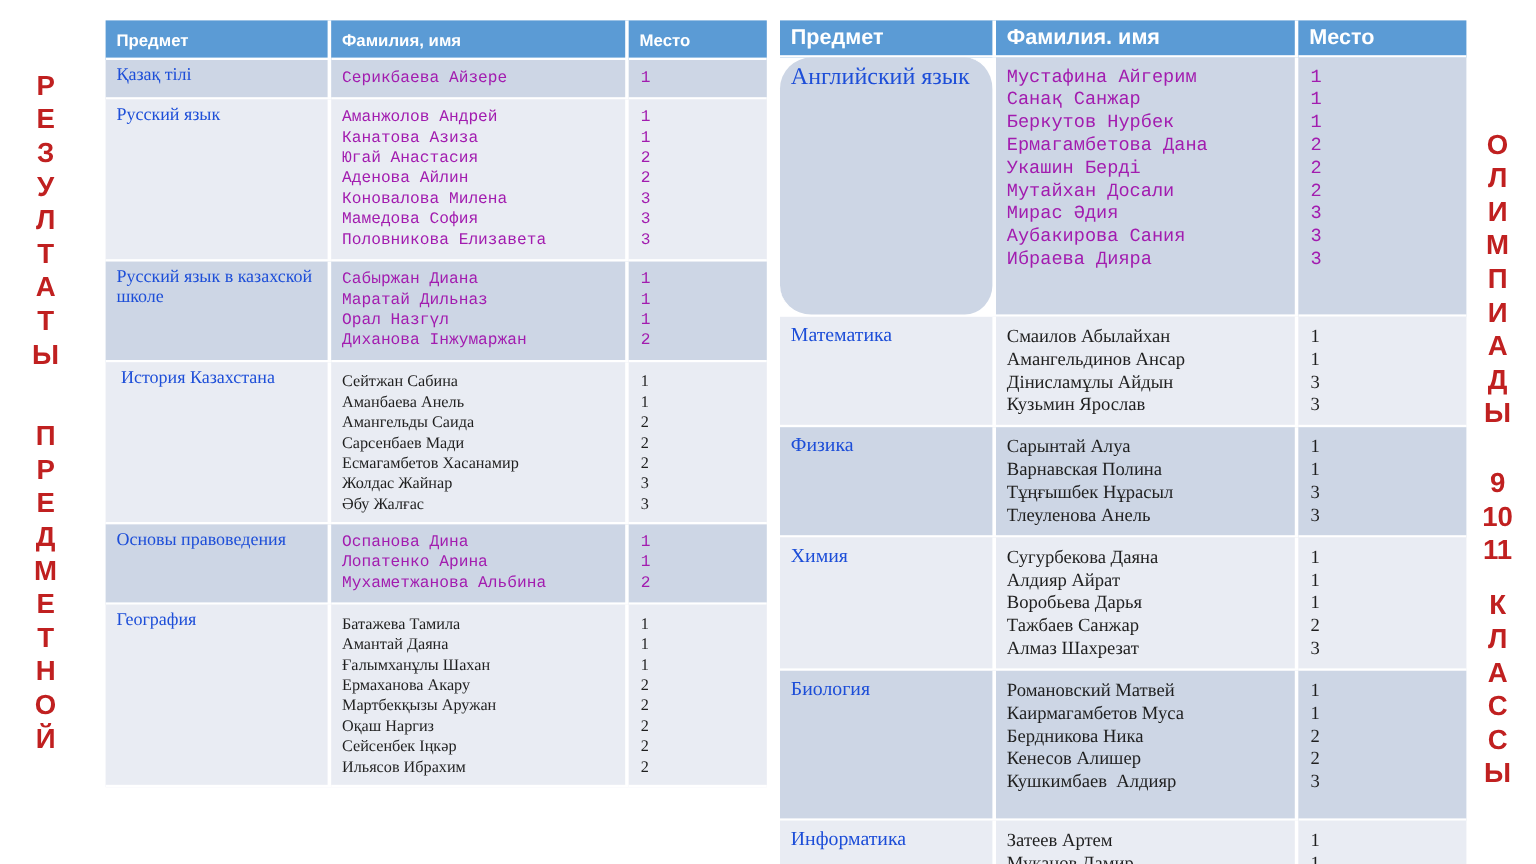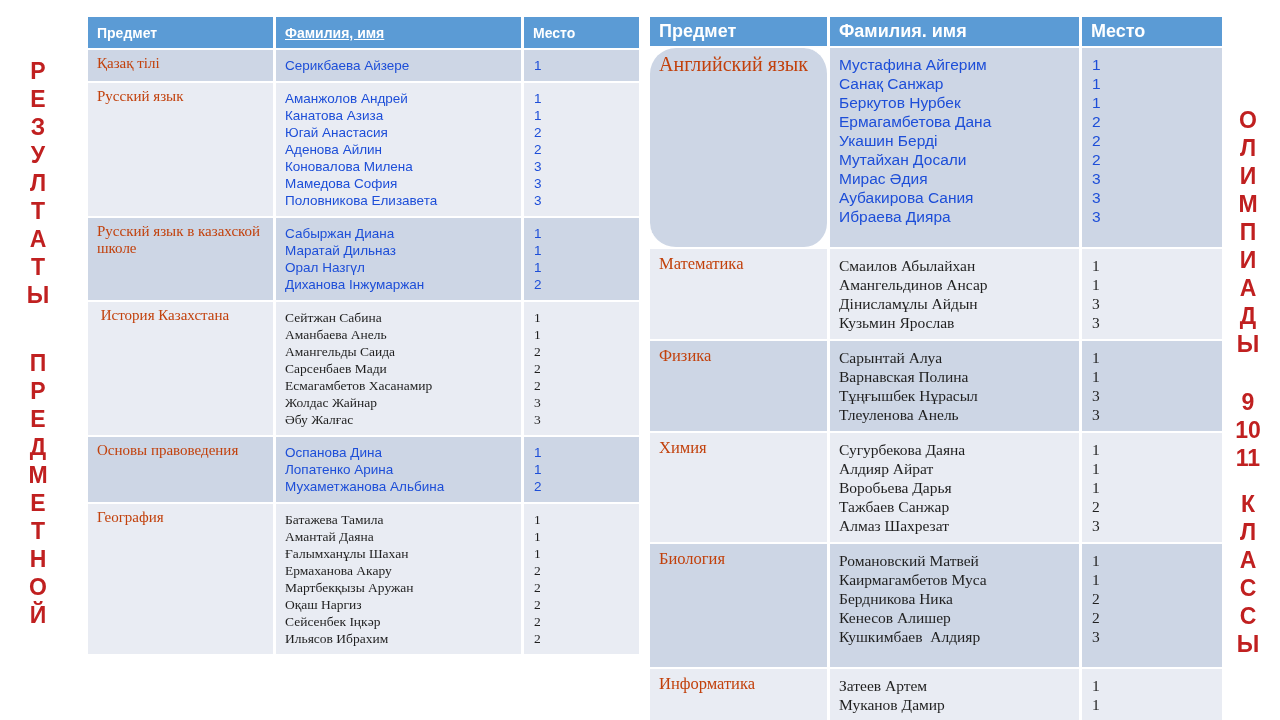--- a/index.html
+++ b/index.html
@@ -30,47 +30,47 @@
   #table-1{left:650px;top:17px;width:542px;}
 
   .rtable th{background:var(--header-blue);color:var(--header-text);text-align:left;
              font-weight:bold;padding:0 0 0 9px;vertical-align:middle;
              border-right:3px solid #fff;border-bottom:2px solid #fff;}
   .rtable th:last-child{border-right:none;}
   #table-0 th{height:33px;font-size:14px;}
   #table-1 th{height:31px;font-size:18px;}
 
   #table-0 th:nth-child(1){width:188px;}
-  #table-0 th:nth-child(2){width:248px;text-decoration:underline;}
+  #table-0 th:nth-child(2){width:248px;}
   #table-0 th:nth-child(3){width:115px;}
   #table-1 th:nth-child(1){width:180px;}
   #table-1 th:nth-child(2){width:252px;}
   #table-1 th:nth-child(3){width:140px;}
 
   .rtable td{vertical-align:top;border-right:3px solid #fff;border-bottom:2px solid #fff;}
   .rtable td:last-child{border-right:none;}
   .rtable tbody tr:nth-child(odd) td{background:var(--band-dark);}
   .rtable tbody tr:nth-child(even) td{background:var(--band-light);}
 
-  .subject{font-family:"Liberation Serif",serif;color:#c2410c;
+  .subject{font-family:"Liberation Serif",serif;color:#1d4ed8;
            padding:5px 6px 4px 9px;white-space:pre-wrap;}
   #table-0 .subject{font-size:15px;}
   #table-1 .subject{font-size:16.5px;}
   #table-1 tbody tr:first-child .subject{font-size:20px;border-radius:26px;}
 
   .stack{padding:7px 0 7px 9px;}
   .line{white-space:pre-wrap;}
   #table-0 .line{line-height:17px;font-size:13.5px;}
   #table-1 .line{line-height:19px;font-size:15.5px;}
-  .f-sans .line{font-family:Liberation Sans, sans-serif;color:#1d4ed8;}
+  .f-sans .line{font-family:Liberation Mono, monospace;color:#a21caf;}
   .f-serif .line{font-family:"Liberation Serif",serif;color:#1F1F1F;}
   .place-cell .stack{padding-left:10px;}
 
   
-  #table-1 tbody tr:nth-child(1) .stack{padding-bottom:21px;}
+  #table-1 tbody tr:nth-child(1) .stack{padding-bottom:36px;}
   #table-1 tbody tr:nth-child(5) .stack{padding-bottom:21px;}
   #table-0 tbody tr:nth-child(7) .stack{padding-bottom:27px;}
 </style>
 </head>
 <body>
 
 <div class="slide">
   <div class="vlabel" id="label-left">
       <div class="letter">Р</div>
       <div class="letter">Е</div>

